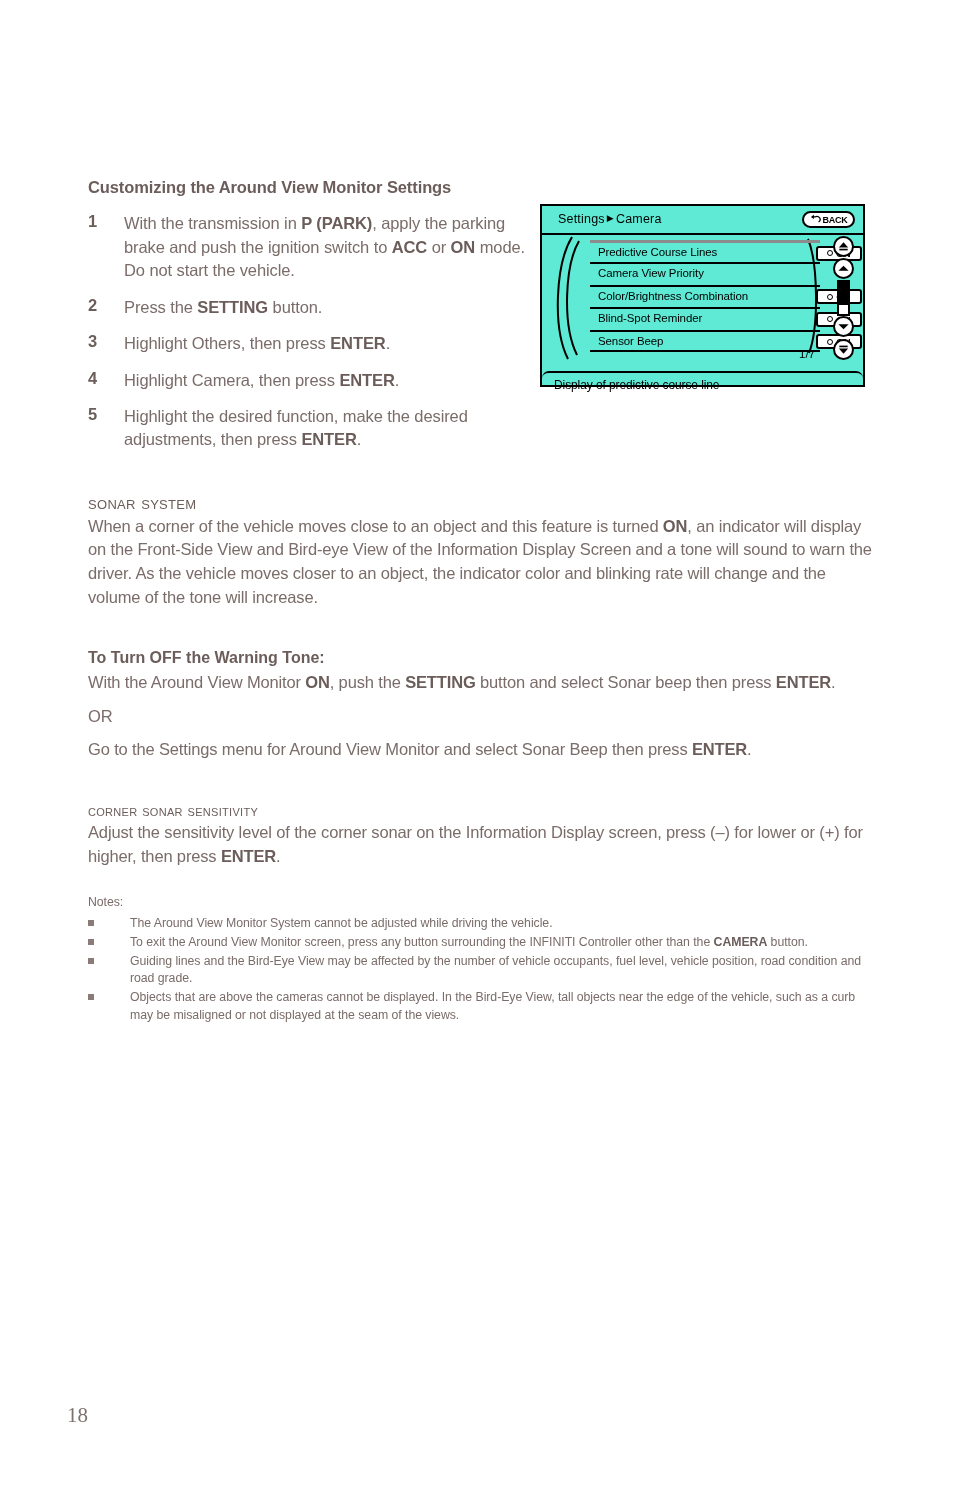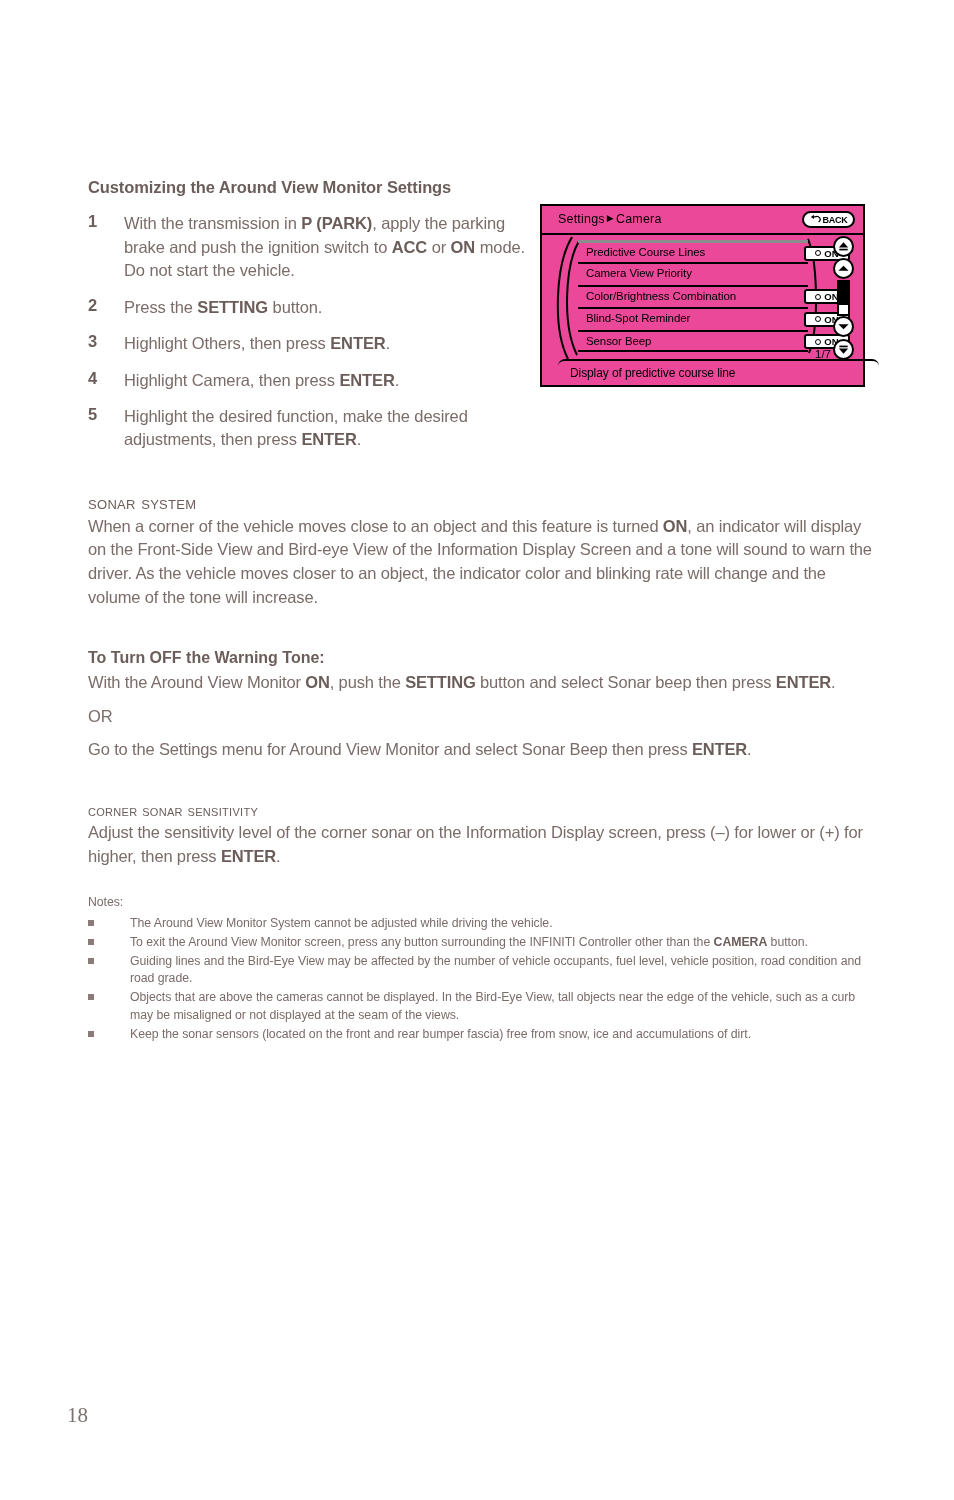--- a/index.html
+++ b/index.html
@@ -153,21 +153,21 @@
   }
 
   
   .screen-fig {
     position: absolute;
     left: 540px;
     top: 204px;
     width: 325px;
     height: 183px;
     border: 2px solid #000;
-    background: #ec4899;
+    background: #5eead4;
     box-sizing: border-box;
     font-family: "Liberation Sans", sans-serif;
   }
   .scr-header {
     position: absolute;
     left: 0; top: 0;
     width: 100%;
     height: 29px;
     border-bottom: 2px solid #000;
     box-sizing: border-box;
@@ -217,21 +217,21 @@
     position: absolute;
     left: 4px;
     top: 0;
     width: 34px;
     height: 126px;
     overflow: visible;
   }
 
   .menu-list {
     position: absolute;
-    left: 36px;
+    left: 48px;
     top: 5px;
     width: 230px;
     height: 82px;
   }
   .menu-row {
     position: relative;
     height: 22.4px;
     border-top: 2px solid #000;
     box-sizing: border-box;
   }
@@ -275,21 +275,21 @@
   }
 
   .skew-right {
     position: absolute;
     left: 264px; top: 0;
     width: 30px; height: 126px;
   }
 
   .page-count {
     position: absolute;
-    right: 32px;
+    right: 48px;
     bottom: 1px;
     font-size: 11.5px;
     color: #000;
   }
 
   
   .scroll-col {
     position: absolute;
     right: 3px;
     top: 1px;
@@ -322,24 +322,24 @@
   .scroll-thumb {
     position: absolute;
     left: 0; top: 0;
     width: 100%;
     height: 73%;
     background: #000;
   }
 
   .scr-caption {
     position: absolute;
-    left: 16px;
+    left: 0;
     bottom: 0;
     width: 100%;
-    height: 26px;
+    height: 14px;
     border-top: 2px solid #000;
     box-sizing: border-box;
     border-radius: 7px;
   }
   .scr-caption span {
     position: absolute;
     left: 12px;
     top: 5px;
     font-size: 12px;
     color: #000;
@@ -455,26 +455,20 @@
       </div>
 
       <div class="note-row">
         <div class="note-bullet">
             <i></i>
           </div>
         <div class="note-text">Objects that are above the cameras cannot be displayed. In the Bird-Eye View, tall objects near the edge of the vehicle, such as a curb may be misaligned or not displayed at the seam of the views.</div>
       </div>
 
 
-      <div class="note-row">
-        <div class="note-bullet">
-            <i></i>
-          </div>
-        <div class="note-text">Keep the sonar sensors (located on the front and rear bumper fascia) free from snow, ice and accumulations of dirt.</div>
-      </div>
 
     </div>
 
   </div>
 
   <div class="screen-fig">
 
     <div class="scr-header">
       <div class="scr-title">
         <span>Settings</span><span class="arrow">▶</span><span>Camera</span>

